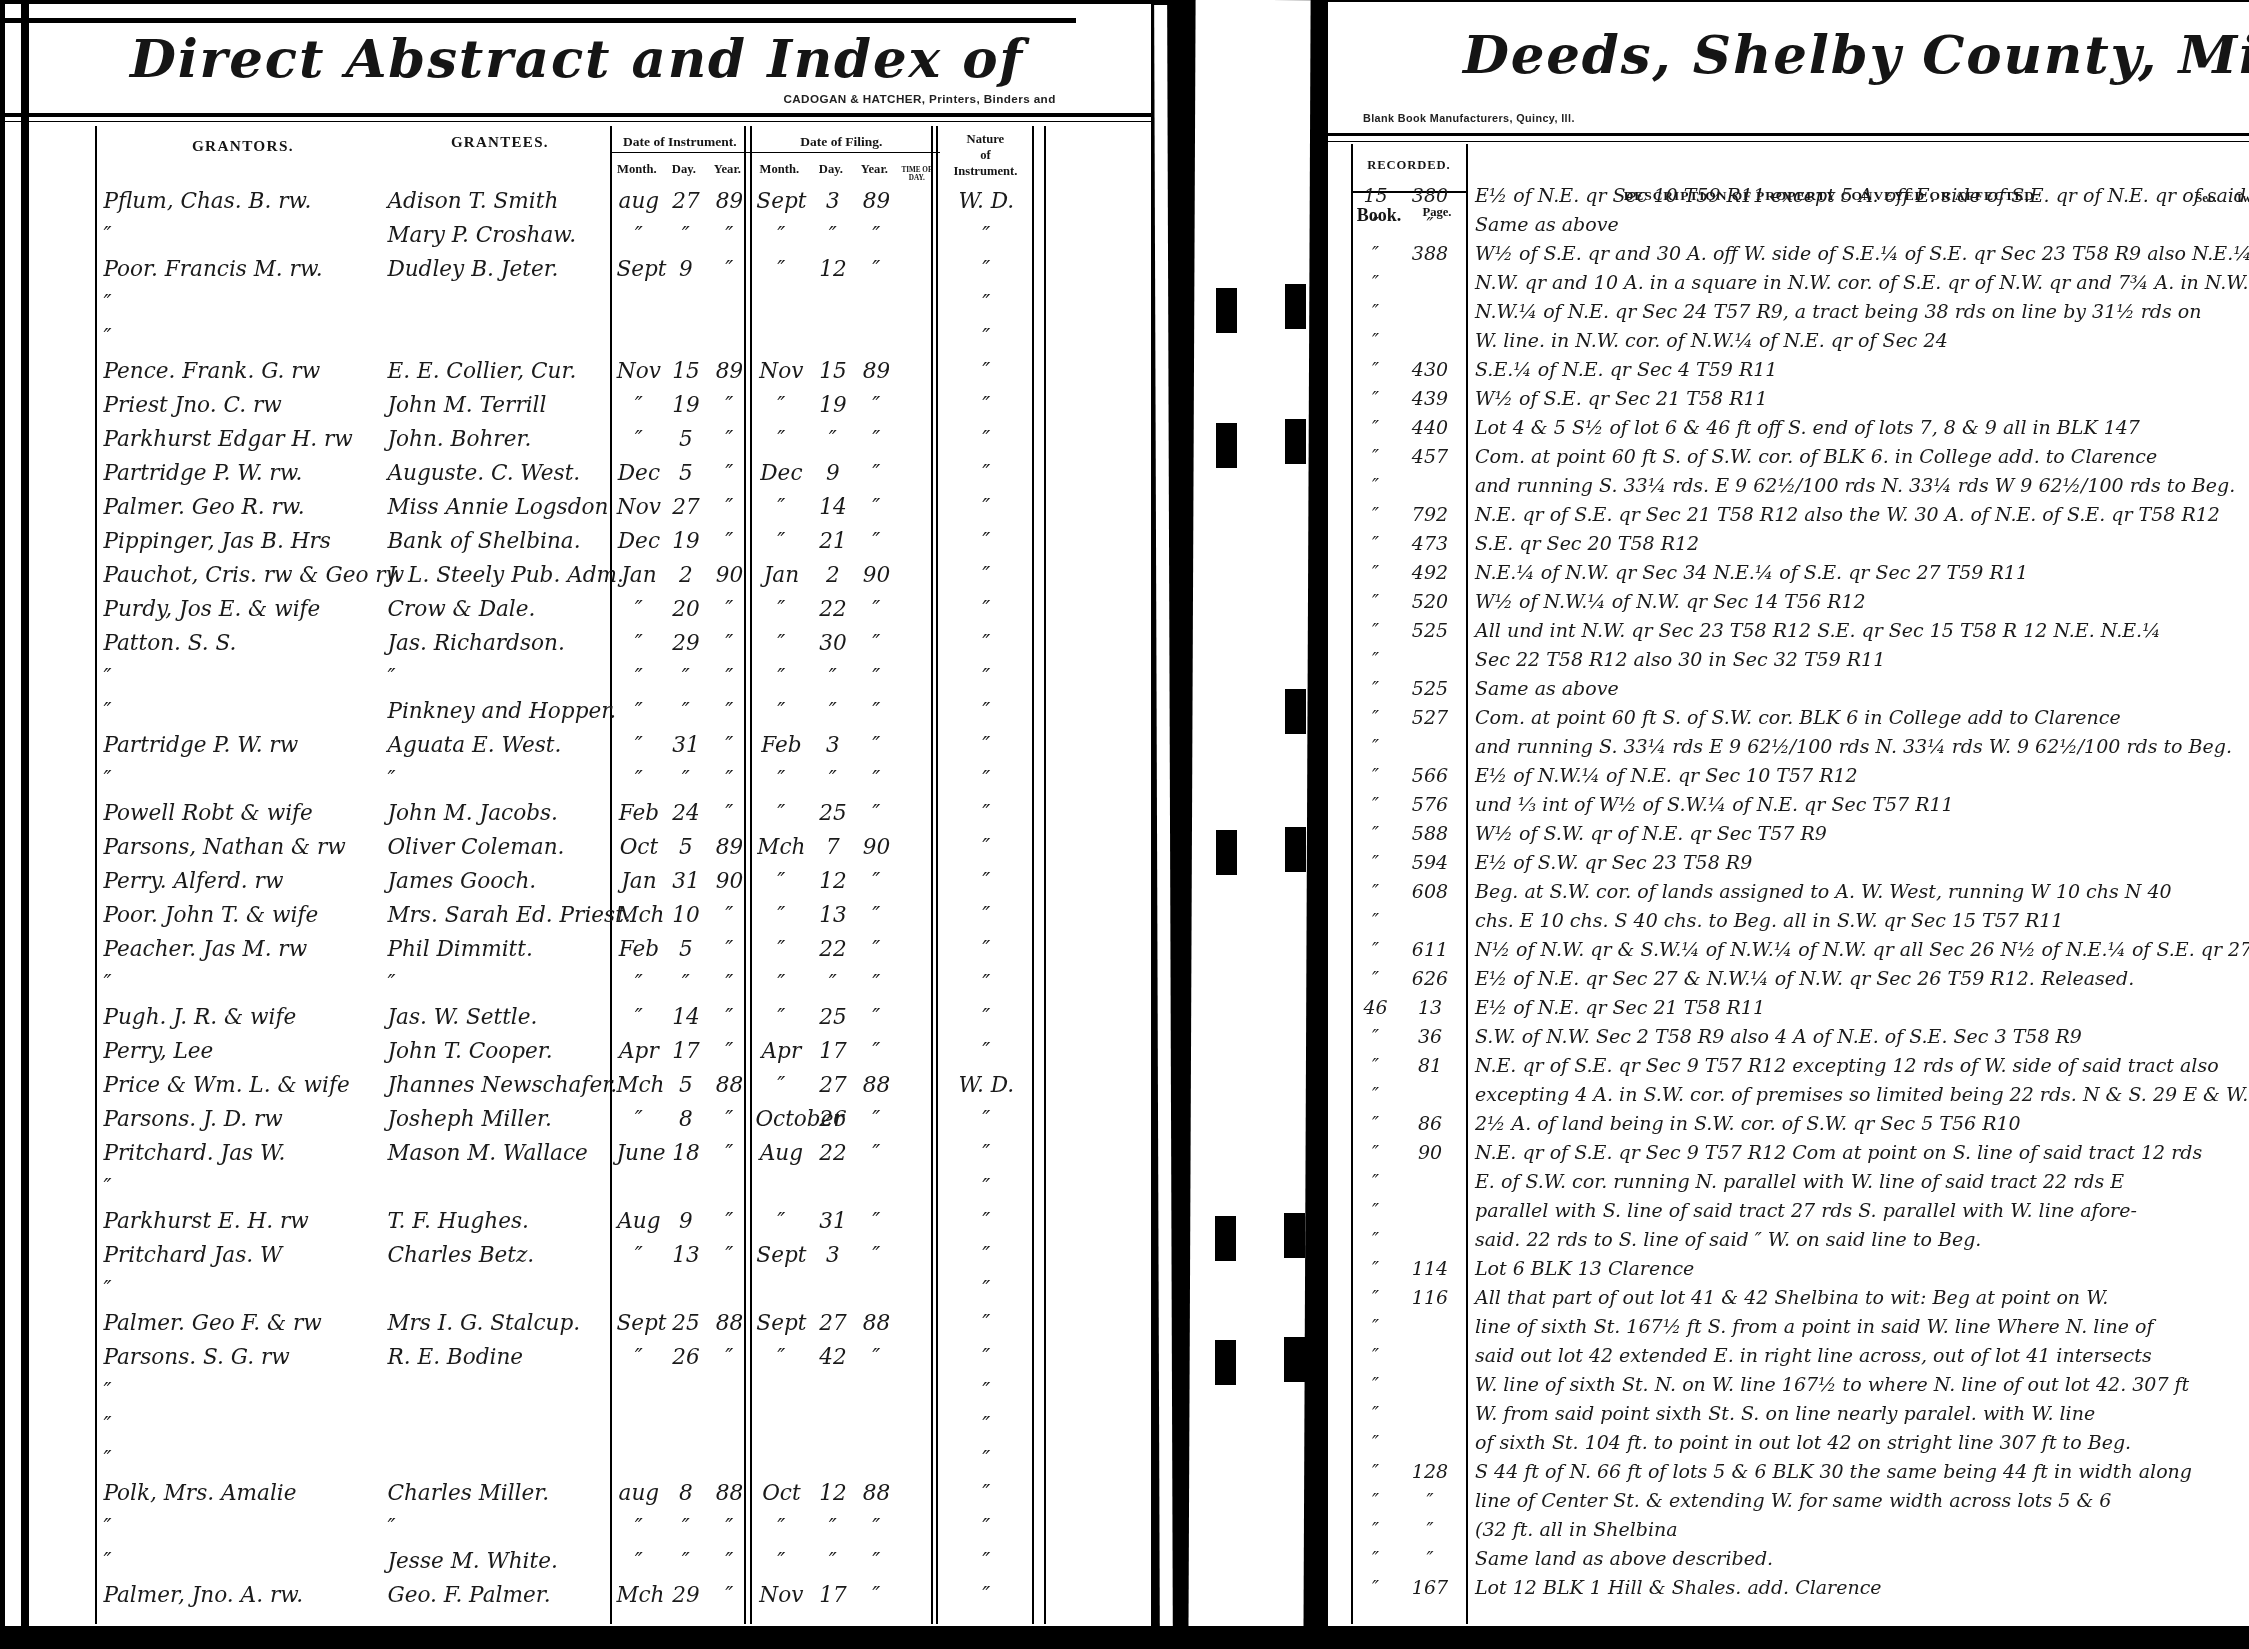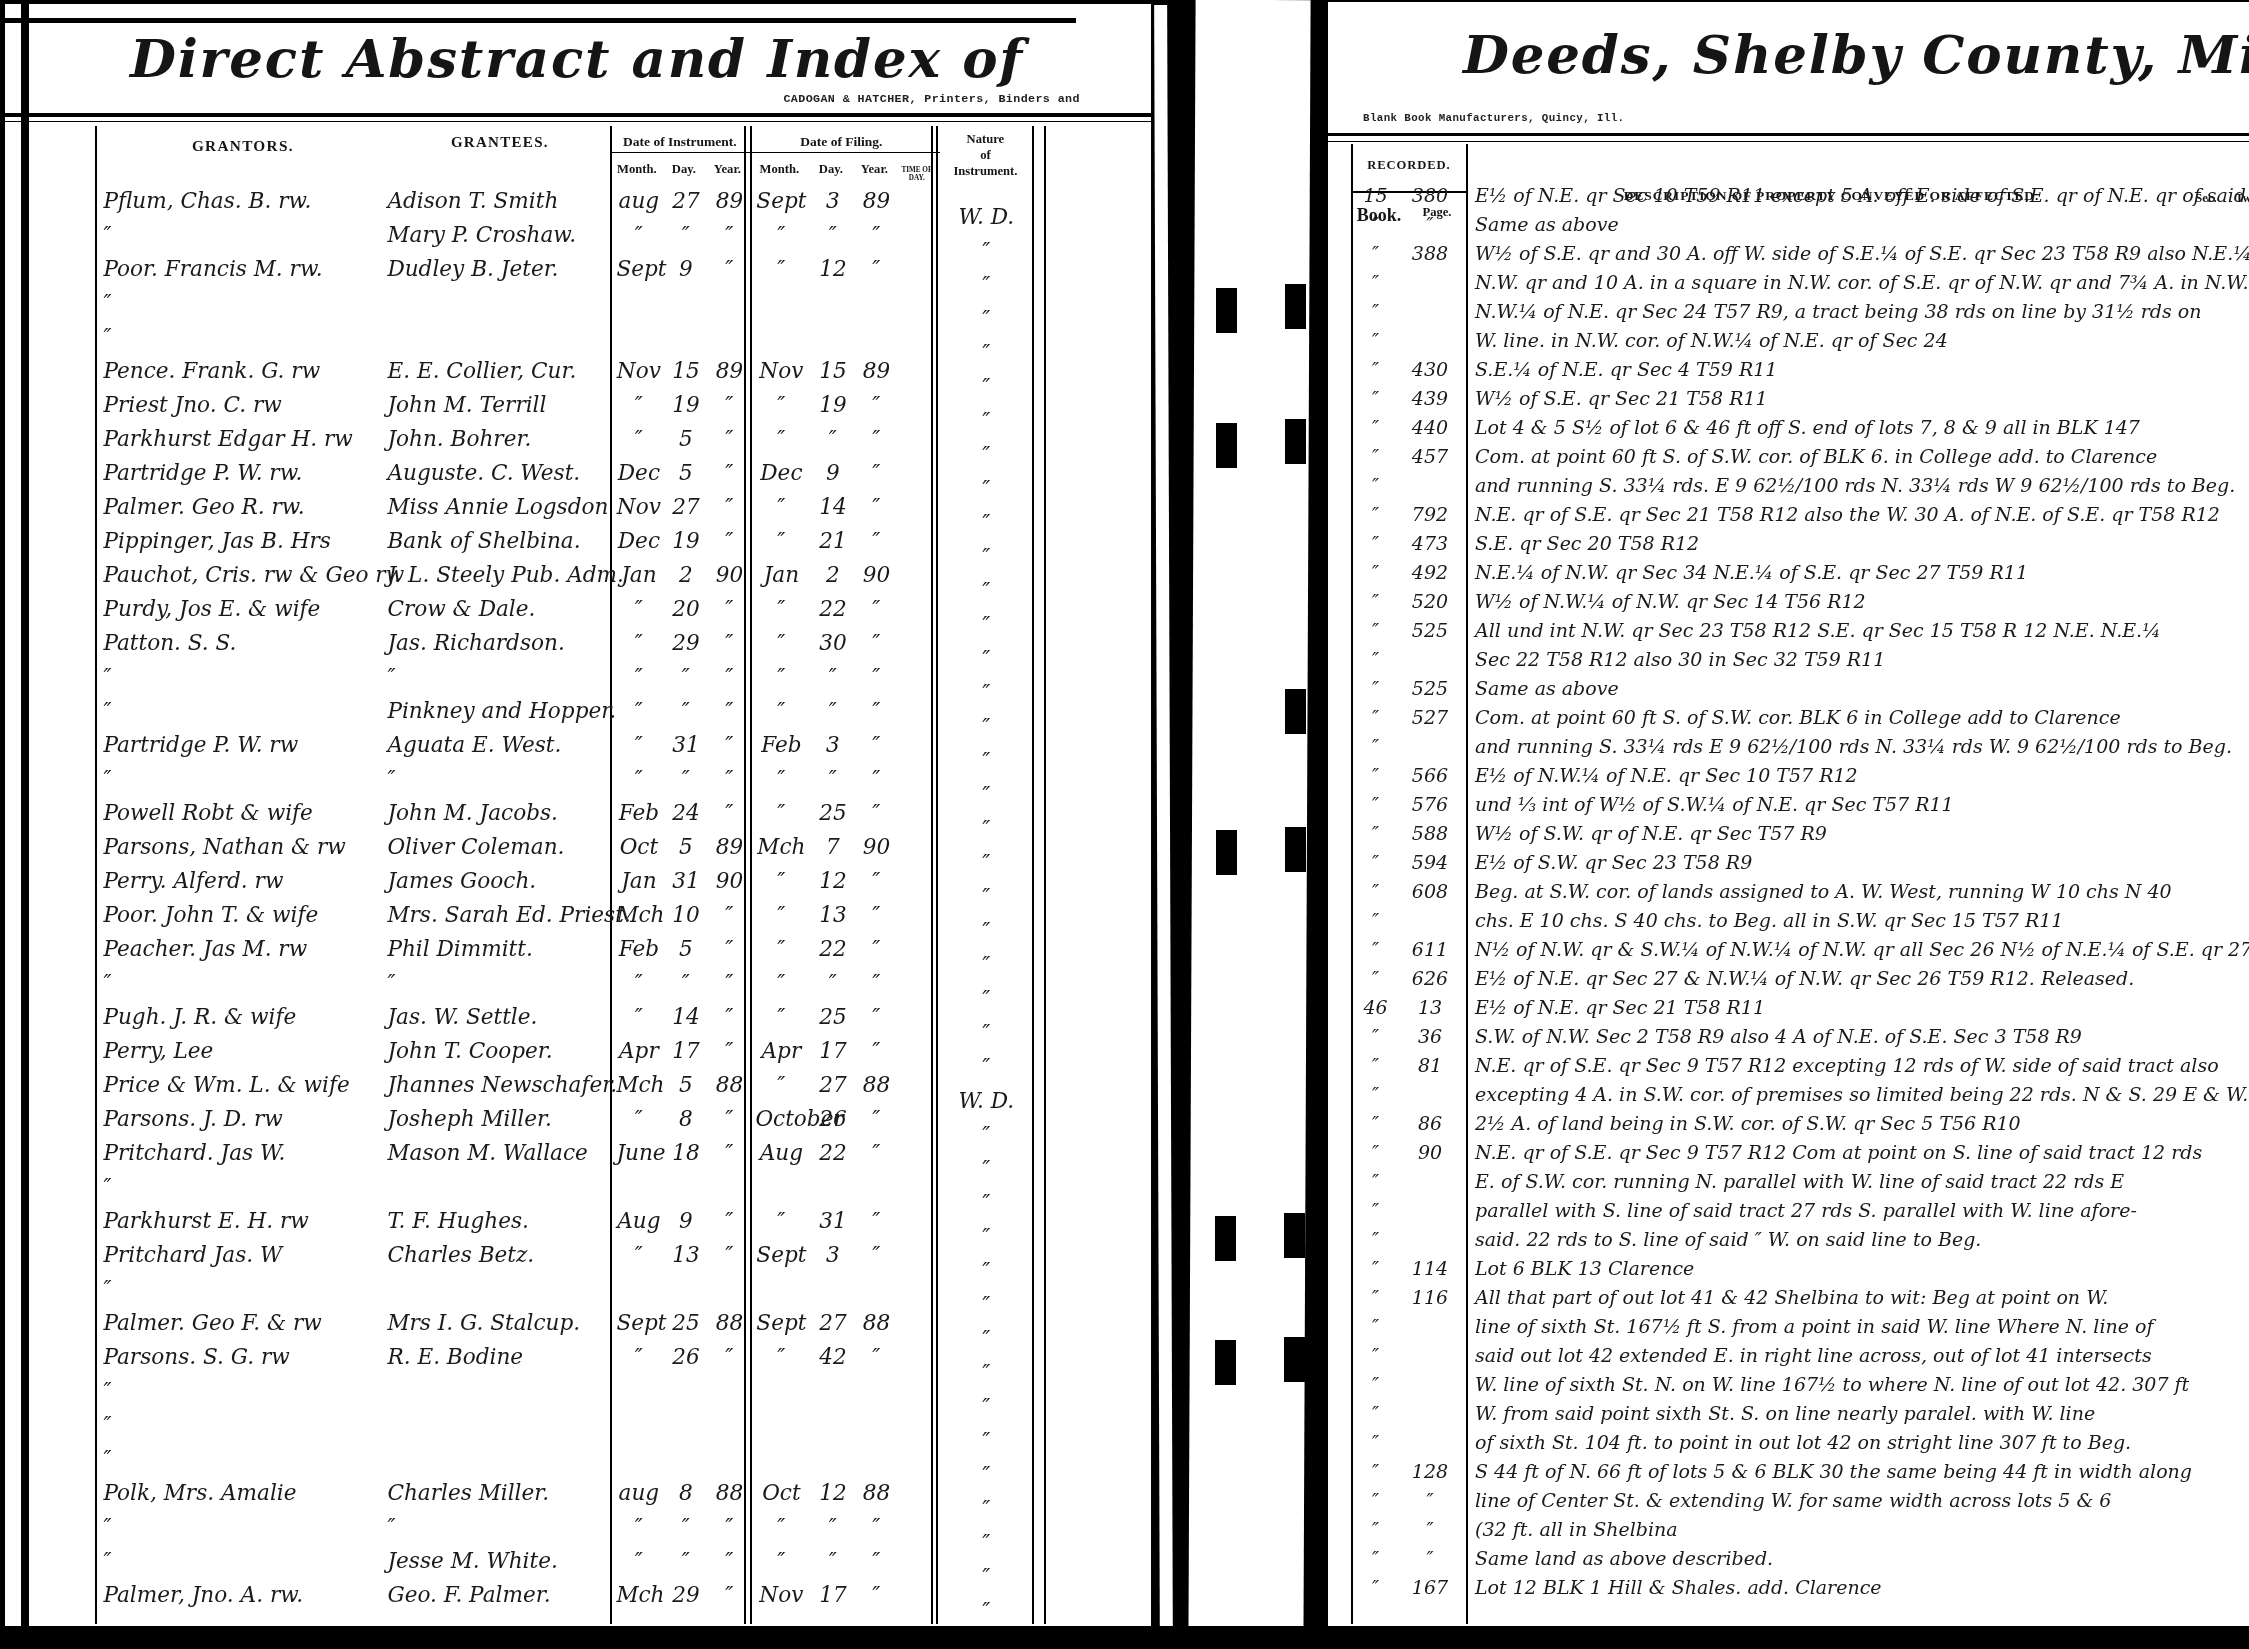--- a/index.html
+++ b/index.html
@@ -7,41 +7,41 @@
        font-family:"Liberation Serif",serif;color:#151515;}
   .abs{position:absolute;}
   .page{position:absolute;background:#ffffff;}
   #page-left{left:5.4px;top:3.6px;width:1146px;height:1633px;}
   #page-right{left:1328px;top:1.8px;width:1072px;height:1635px;}
 
   
   .script-title{font-family:"DejaVu Serif",serif;font-style:italic;font-weight:bold;
                 font-size:53px;text-align:center;letter-spacing:1.8px;white-space:nowrap;}
   .print{font-family:"Liberation Serif",serif;font-weight:bold;text-align:center;}
-  .credit{font-family:Liberation Mono, monospace;font-weight:bold;font-size:10.8px;
+  .credit{font-family:Liberation Sans, sans-serif;font-weight:bold;font-size:10.8px;
           letter-spacing:0.4px;white-space:nowrap;color:#222;}
   .rule{position:absolute;background:#000;}
   .nature-head{white-space:pre-line;line-height:16px;}
 
   
   .hw{font-family:"DejaVu Serif",serif;font-style:italic;color:#1a1a1a;}
 
   
   #left-rows{position:absolute;left:0;top:184px;width:1146px;}
   .lrow{position:relative;height:34px;}
   .lrow .cell{position:absolute;top:0;font-size:21.6px;white-space:nowrap;}
   .c-g{left:98px;width:279px;}
   .c-e{left:382px;width:225px;}
   .c-im{left:611px;width:45px;text-align:center;}
   .c-id{left:658px;width:45px;text-align:center;}
   .c-iy{left:705px;width:38px;text-align:center;}
   .c-fm{left:750px;width:52px;text-align:center;}
   .c-fd{left:805px;width:45px;text-align:center;}
   .c-fy{left:853px;width:36px;text-align:center;}
-  .c-n{left:935px;width:92px;text-align:center;margin-top:16px;}
+  .c-n{left:935px;width:92px;text-align:center;}
 
   
   #right-rows{position:absolute;left:0;top:182px;width:1072px;}
   .rrow{position:relative;height:29px;}
   .rrow .cell{position:absolute;top:0;font-size:19px;white-space:nowrap;}
   .c-book{left:25px;width:45px;text-align:center;}
   .c-page{left:73px;width:58px;text-align:center;}
   .c-desc{left:147px;width:837px;overflow:visible;}
 
   .punch{position:absolute;width:21px;height:45px;background:#000;}

